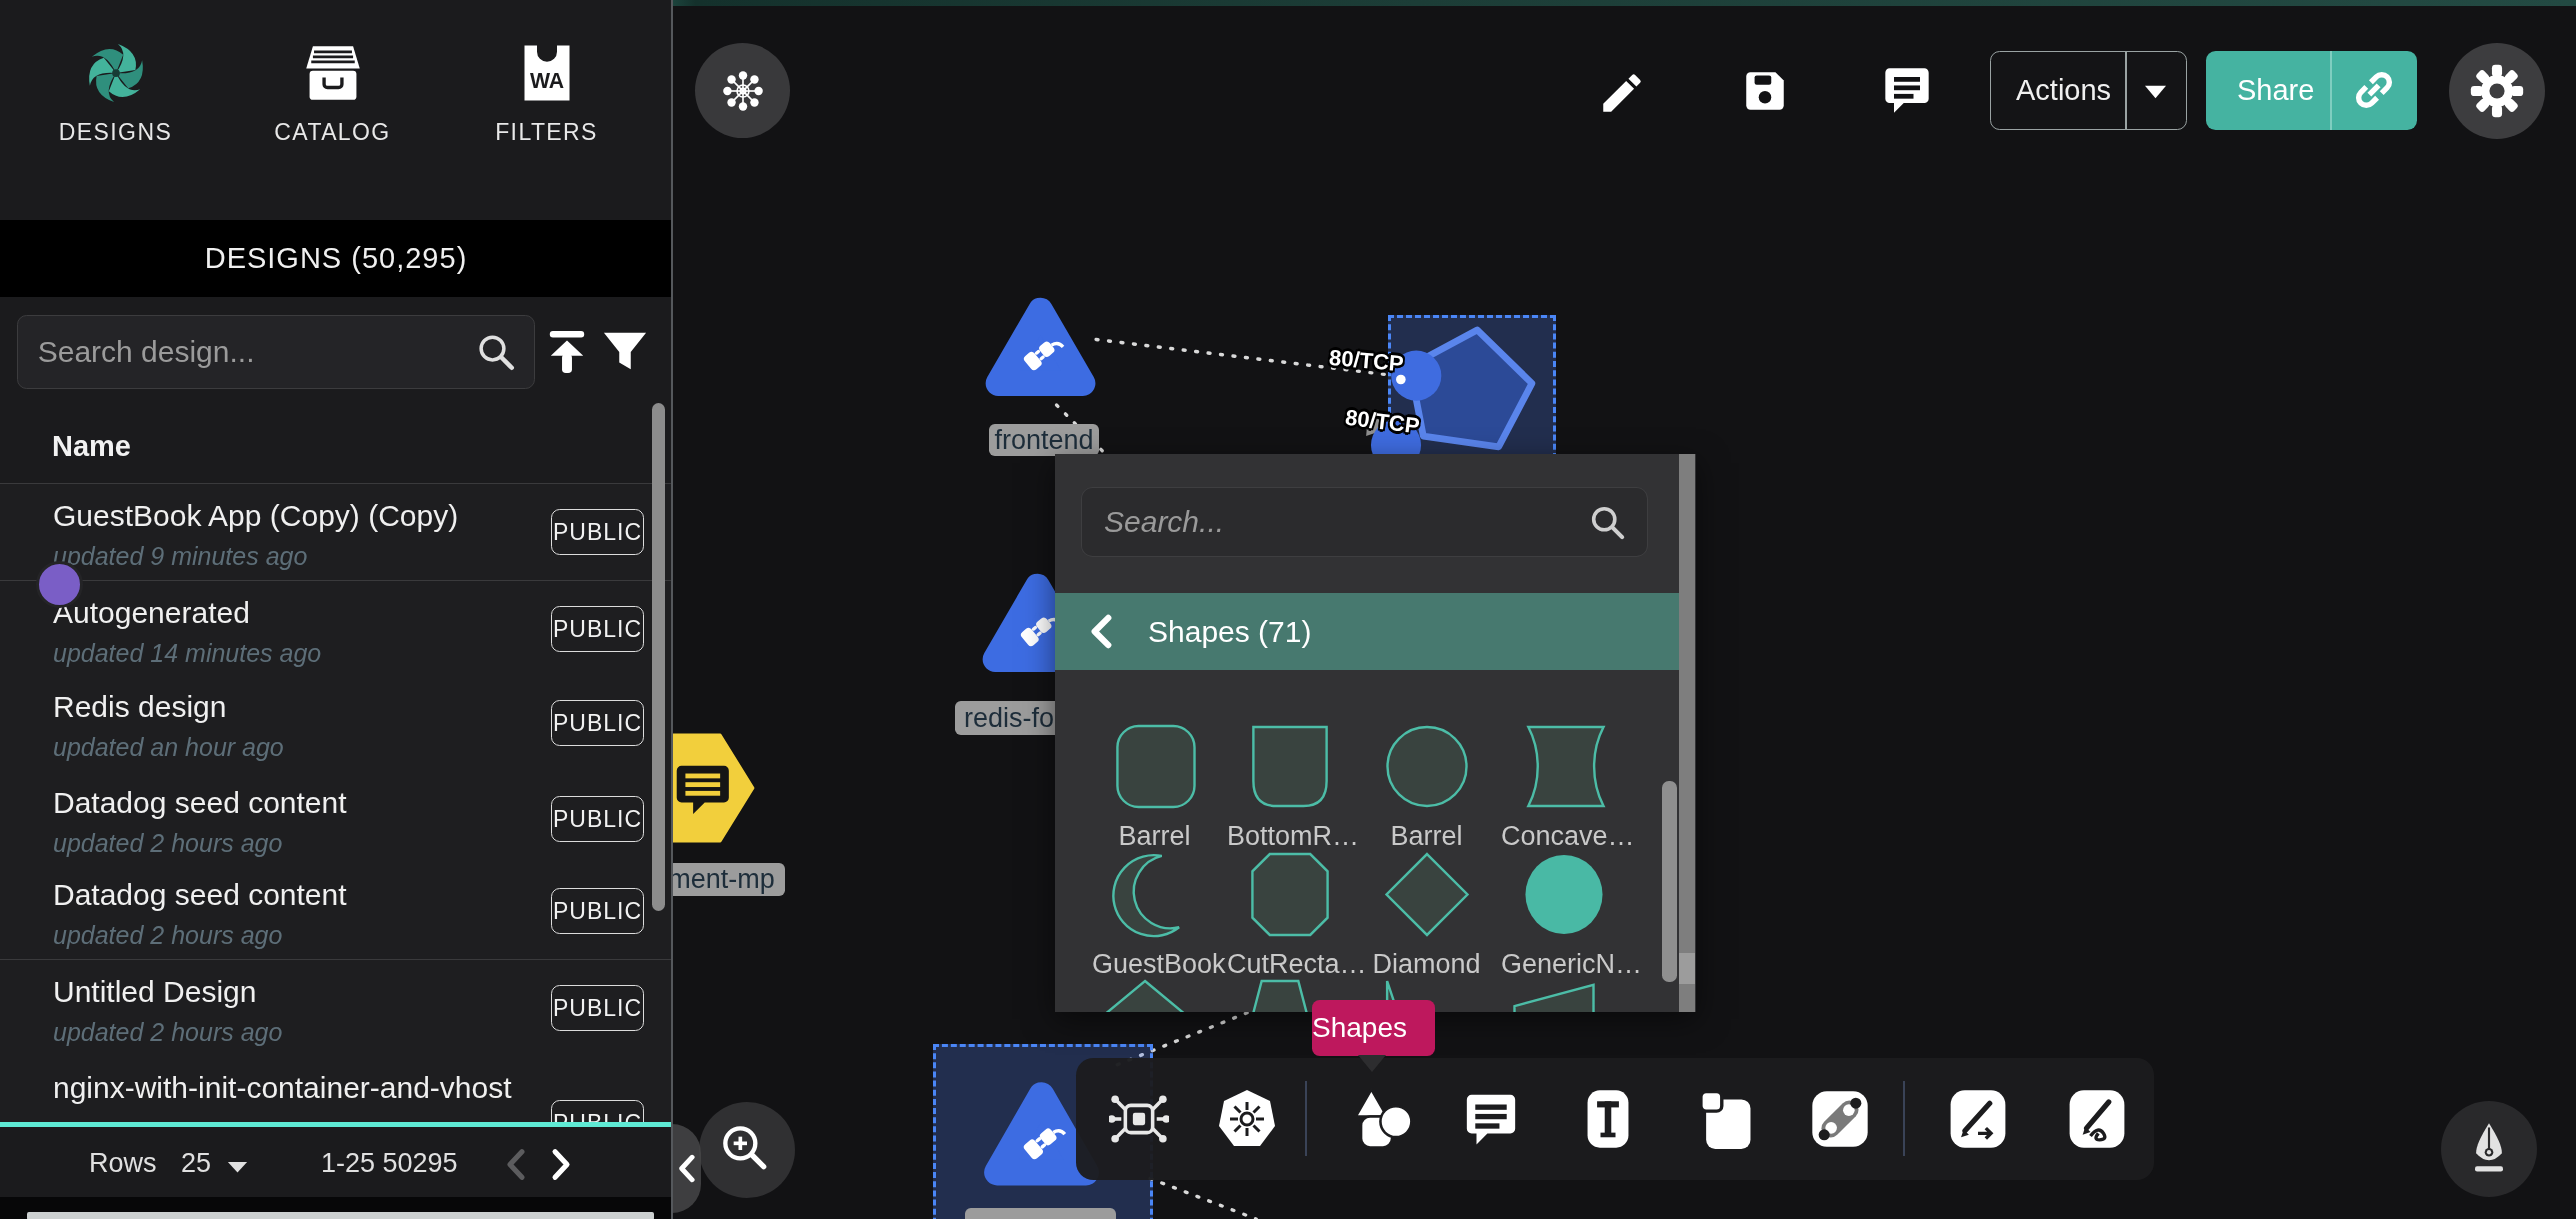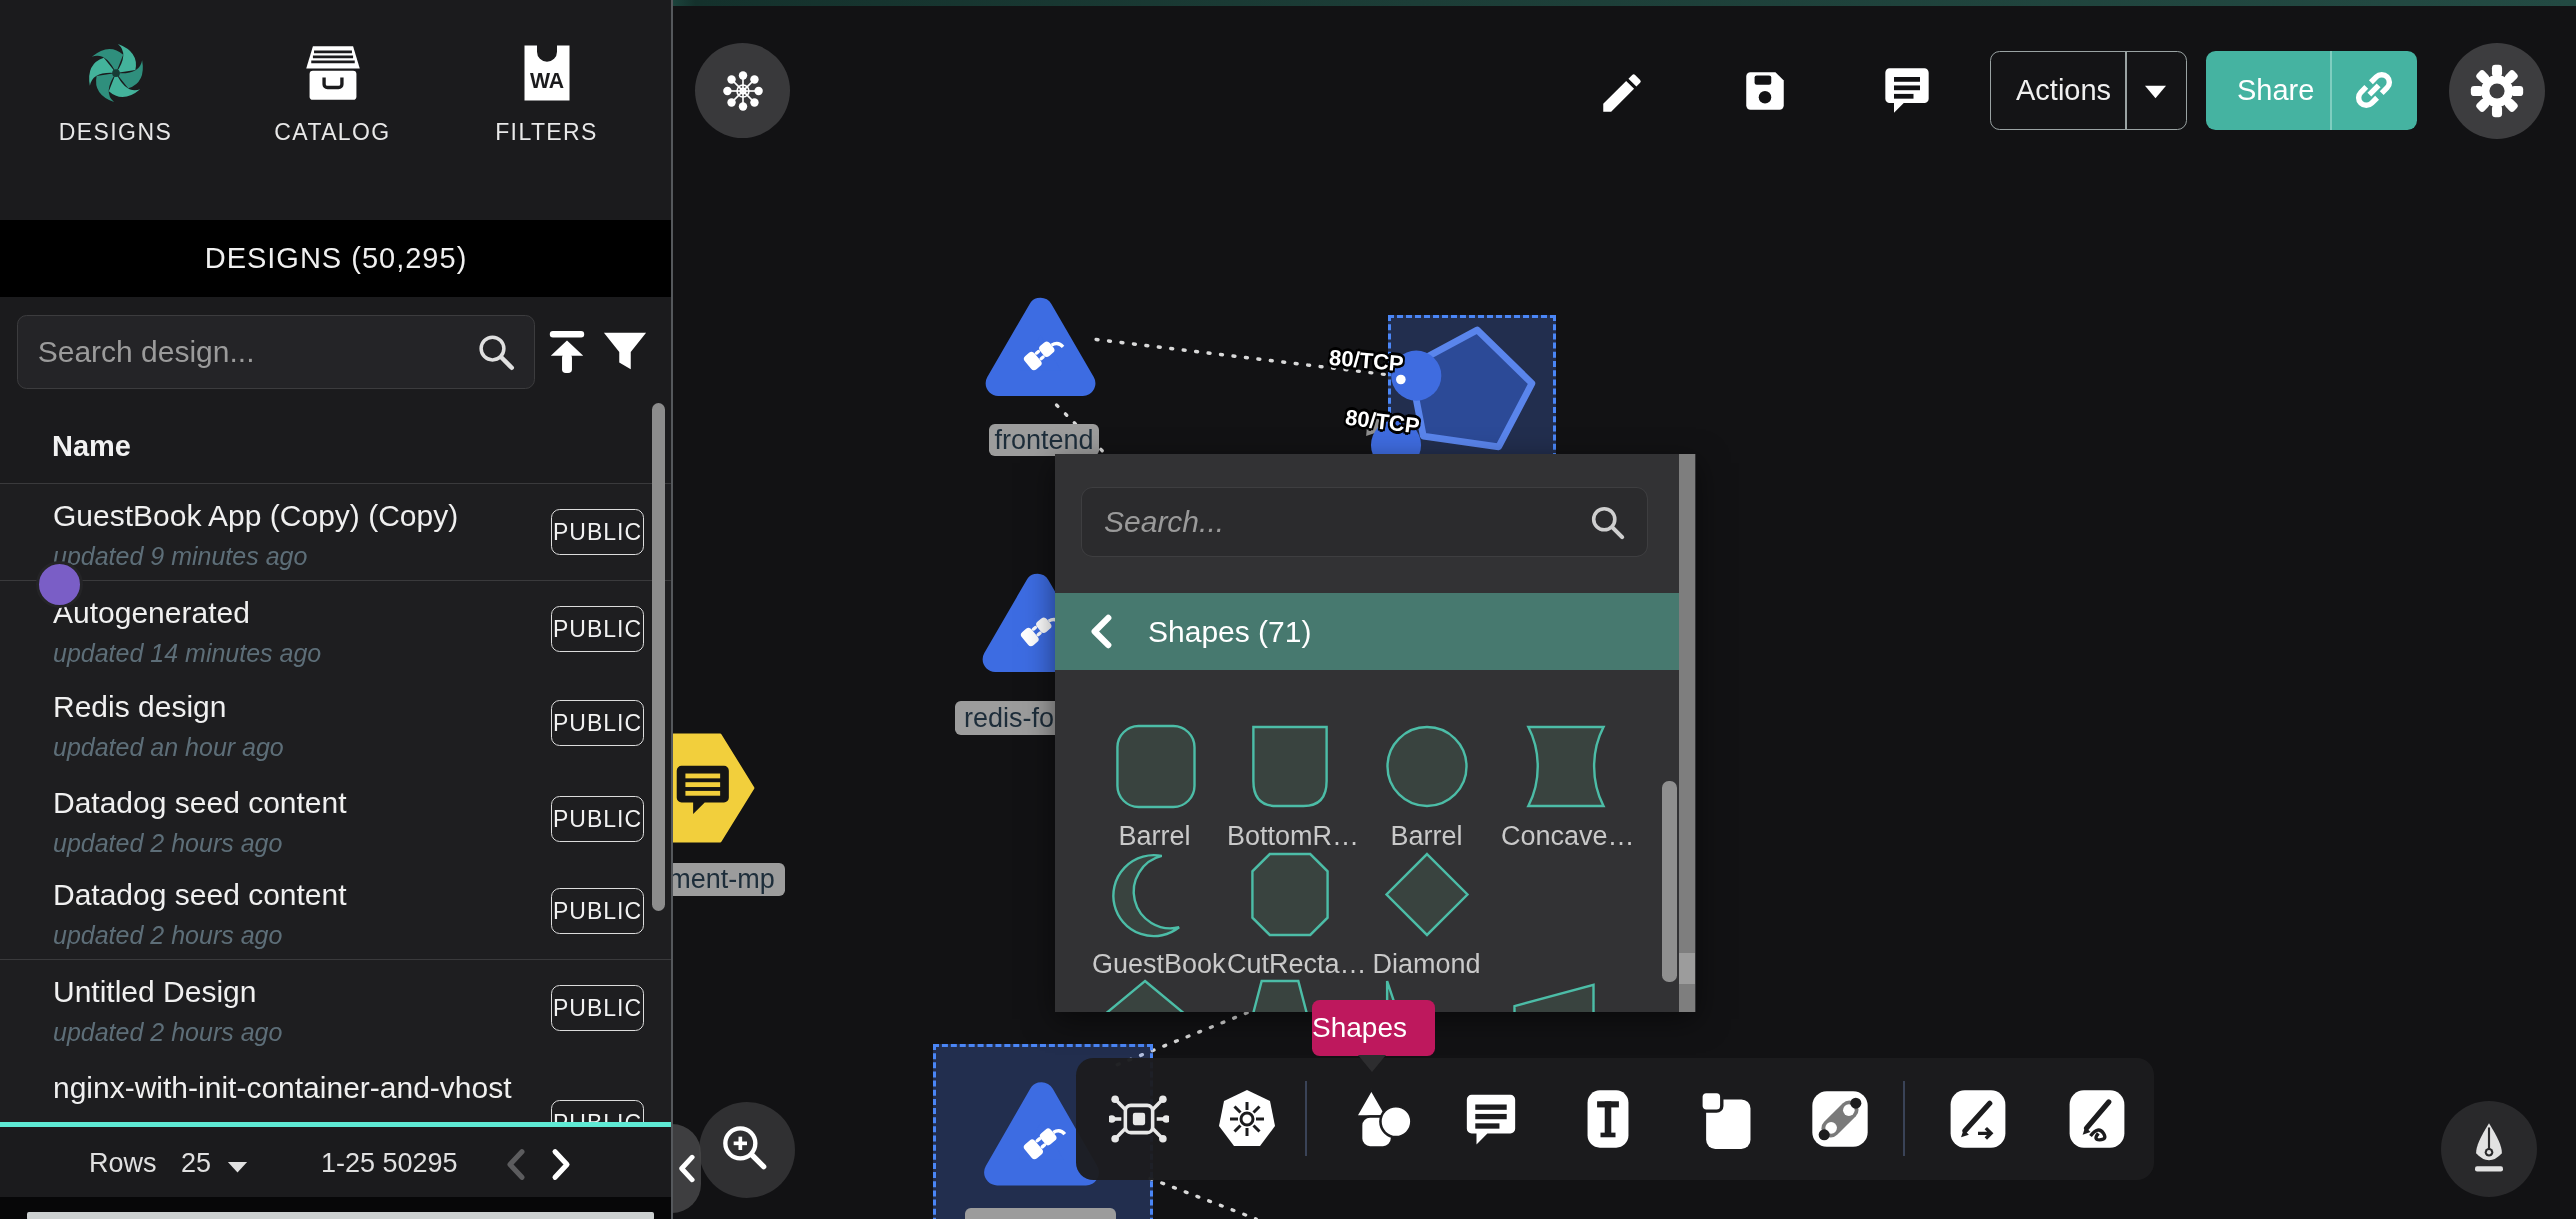--- a/index.html
+++ b/index.html
@@ -296,20 +296,26 @@
           <polygon points="34,4 76,4 94,22 94,70 76,88 34,88 16,70 16,22" fill="#39433f" stroke="#4cbda7" stroke-width="2.5"></polygon>
         </svg>
       <div class="slabel">CutRecta…</div>
     </div>
     <div class="scell" style="left:309px;top:396px">
       <svg width="106" height="89" viewBox="0 0 110 92">
           <polygon points="55,4 97,46 55,88 13,46" fill="#39433f" stroke="#4cbda7" stroke-width="2.5"></polygon>
         </svg>
       <div class="slabel">Diamond</div>
     </div>
+    <div class="scell" style="left:446px;top:396px">
+      <svg width="106" height="89" viewBox="0 0 110 92">
+          <ellipse cx="55" cy="46" rx="40" ry="41" fill="#49b9a5"></ellipse>
+        </svg>
+      <div class="slabel">GenericN…</div>
+    </div>
 
     <div class="abs" style="left:0;top:521px;width:607px;height:37px;overflow:hidden">
       <svg class="abs" style="left:37px;top:1.9px" width="106" height="89" viewBox="0 0 110 92">
         <polygon points="55,4 96,38 84,88 26,88 14,38" fill="#39433f" stroke="#4cbda7" stroke-width="2.5"></polygon>
         </svg>
       <svg class="abs" style="left:172px;top:1.9px" width="106" height="89" viewBox="0 0 110 92">
         <polygon points="36,4 74,4 96,88 14,88" fill="#39433f" stroke="#4cbda7" stroke-width="2.5"></polygon>
         </svg>
       <svg class="abs" style="left:309px;top:1.9px" width="106" height="89" viewBox="0 0 110 92">
         <polygon points="24,4 52,88 24,88" fill="#39433f" stroke="#4cbda7" stroke-width="2.5"></polygon>

